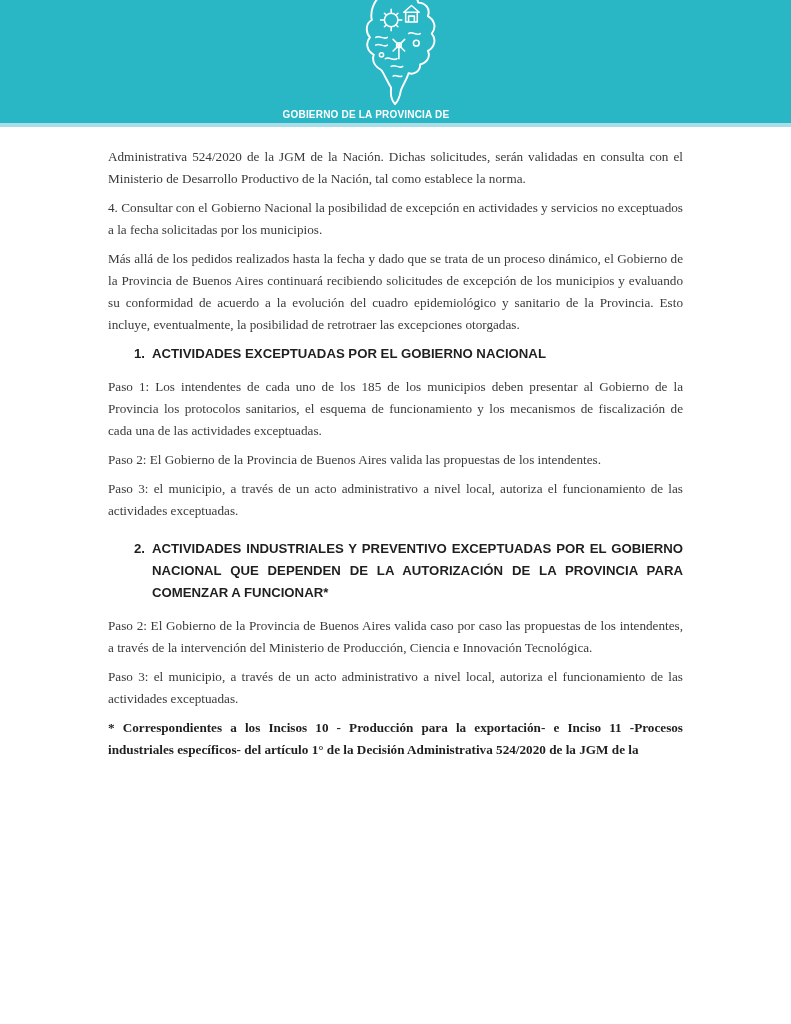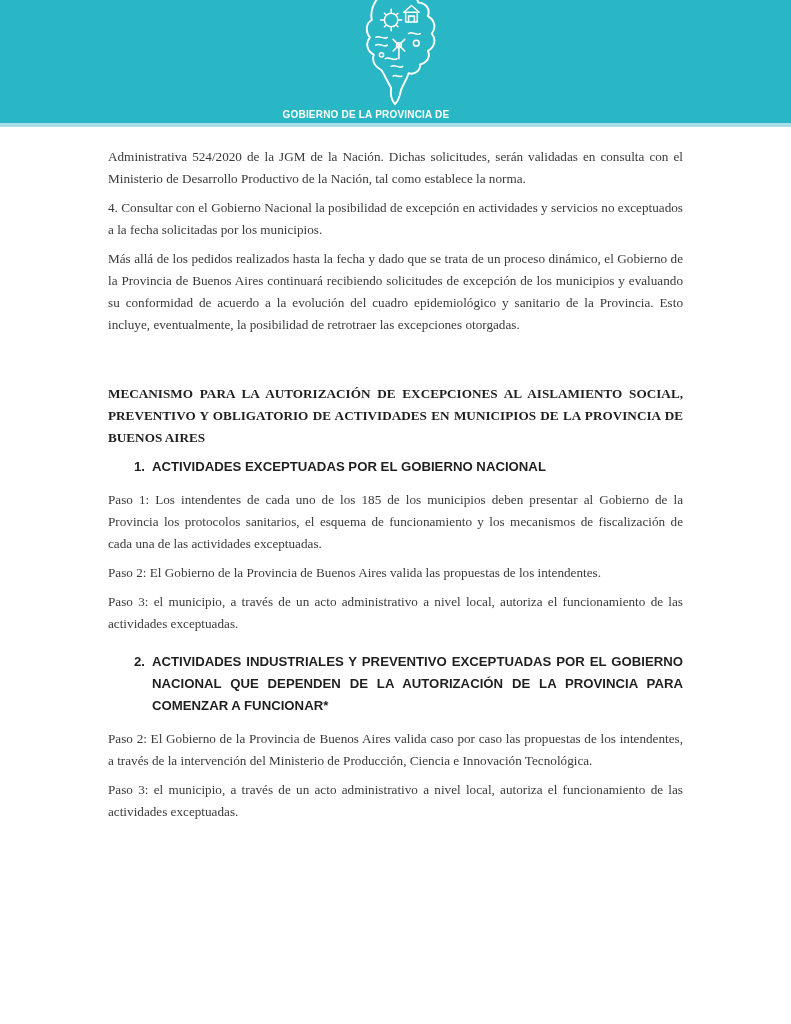--- a/index.html
+++ b/index.html
@@ -102,30 +102,30 @@
     <div class="gov1">GOBIERNO DE LA PROVINCIA DE</div>
     <div class="gov2">BUENOS AIRES</div>
   </div>
 </header>
 
 <main class="page-body">
   <p>Administrativa 524/2020 de la JGM de la Nación. Dichas solicitudes, serán validadas en consulta con el Ministerio de Desarrollo Productivo de la Nación, tal como establece la norma.</p>
   <p>4. Consultar con el Gobierno Nacional la posibilidad de excepción en actividades y servicios no exceptuados a la fecha solicitadas por los municipios.</p>
   <p>Más allá de los pedidos realizados hasta la fecha y dado que se trata de un proceso dinámico, el Gobierno de la Provincia de Buenos Aires continuará recibiendo solicitudes de excepción de los municipios y evaluando su conformidad de acuerdo a la evolución del cuadro epidemiológico y sanitario de la Provincia. Esto incluye, eventualmente, la posibilidad de retrotraer las excepciones otorgadas.</p>
 
-  <p class="bold section-title">MECANISMO PARA LA AUTORIZACIÓN DE EXCEPCIONES AL AISLAMIENTO SOCIAL, PREVENTIVO Y OBLIGATORIO DE ACTIVIDADES EN MUNICIPIOS DE LA PROVINCIA DE BUENOS AIRES</p>
 
   <div class="list-item">
     <span class="num bold">1.</span>
     <span class="item-title bold">ACTIVIDADES EXCEPTUADAS POR EL GOBIERNO NACIONAL</span>
   </div>
   <p>Paso 1: Los intendentes de cada uno de los 185 de los municipios deben presentar al Gobierno de la Provincia los protocolos sanitarios, el esquema de funcionamiento y los mecanismos de fiscalización de cada una de las actividades exceptuadas.</p>
   <p>Paso 2: El Gobierno de la Provincia de Buenos Aires valida las propuestas de los intendentes.</p>
   <p>Paso 3: el municipio, a través de un acto administrativo a nivel local, autoriza el funcionamiento de las actividades exceptuadas.</p>
 
   <div class="list-item item-2">
     <span class="num bold">2.</span>
     <span class="item-title bold">ACTIVIDADES INDUSTRIALES Y PREVENTIVO EXCEPTUADAS POR EL GOBIERNO NACIONAL QUE DEPENDEN DE LA AUTORIZACIÓN DE LA PROVINCIA PARA COMENZAR A FUNCIONAR*</span>
   </div>
   <p>Paso 2: El Gobierno de la Provincia de Buenos Aires valida caso por caso las propuestas de los intendentes, a través de la intervención del Ministerio de Producción, Ciencia e Innovación Tecnológica.</p>
   <p>Paso 3: el municipio, a través de un acto administrativo a nivel local, autoriza el funcionamiento de las actividades exceptuadas.</p>
 
+  <p class="bold footnote">* Correspondientes a los Incisos 10 - Producción para la exportación- e Inciso 11 -Procesos industriales específicos- del artículo 1° de la Decisión Administrativa 524/2020 de la JGM de la</p>
 </main>
 
 </body></html>

